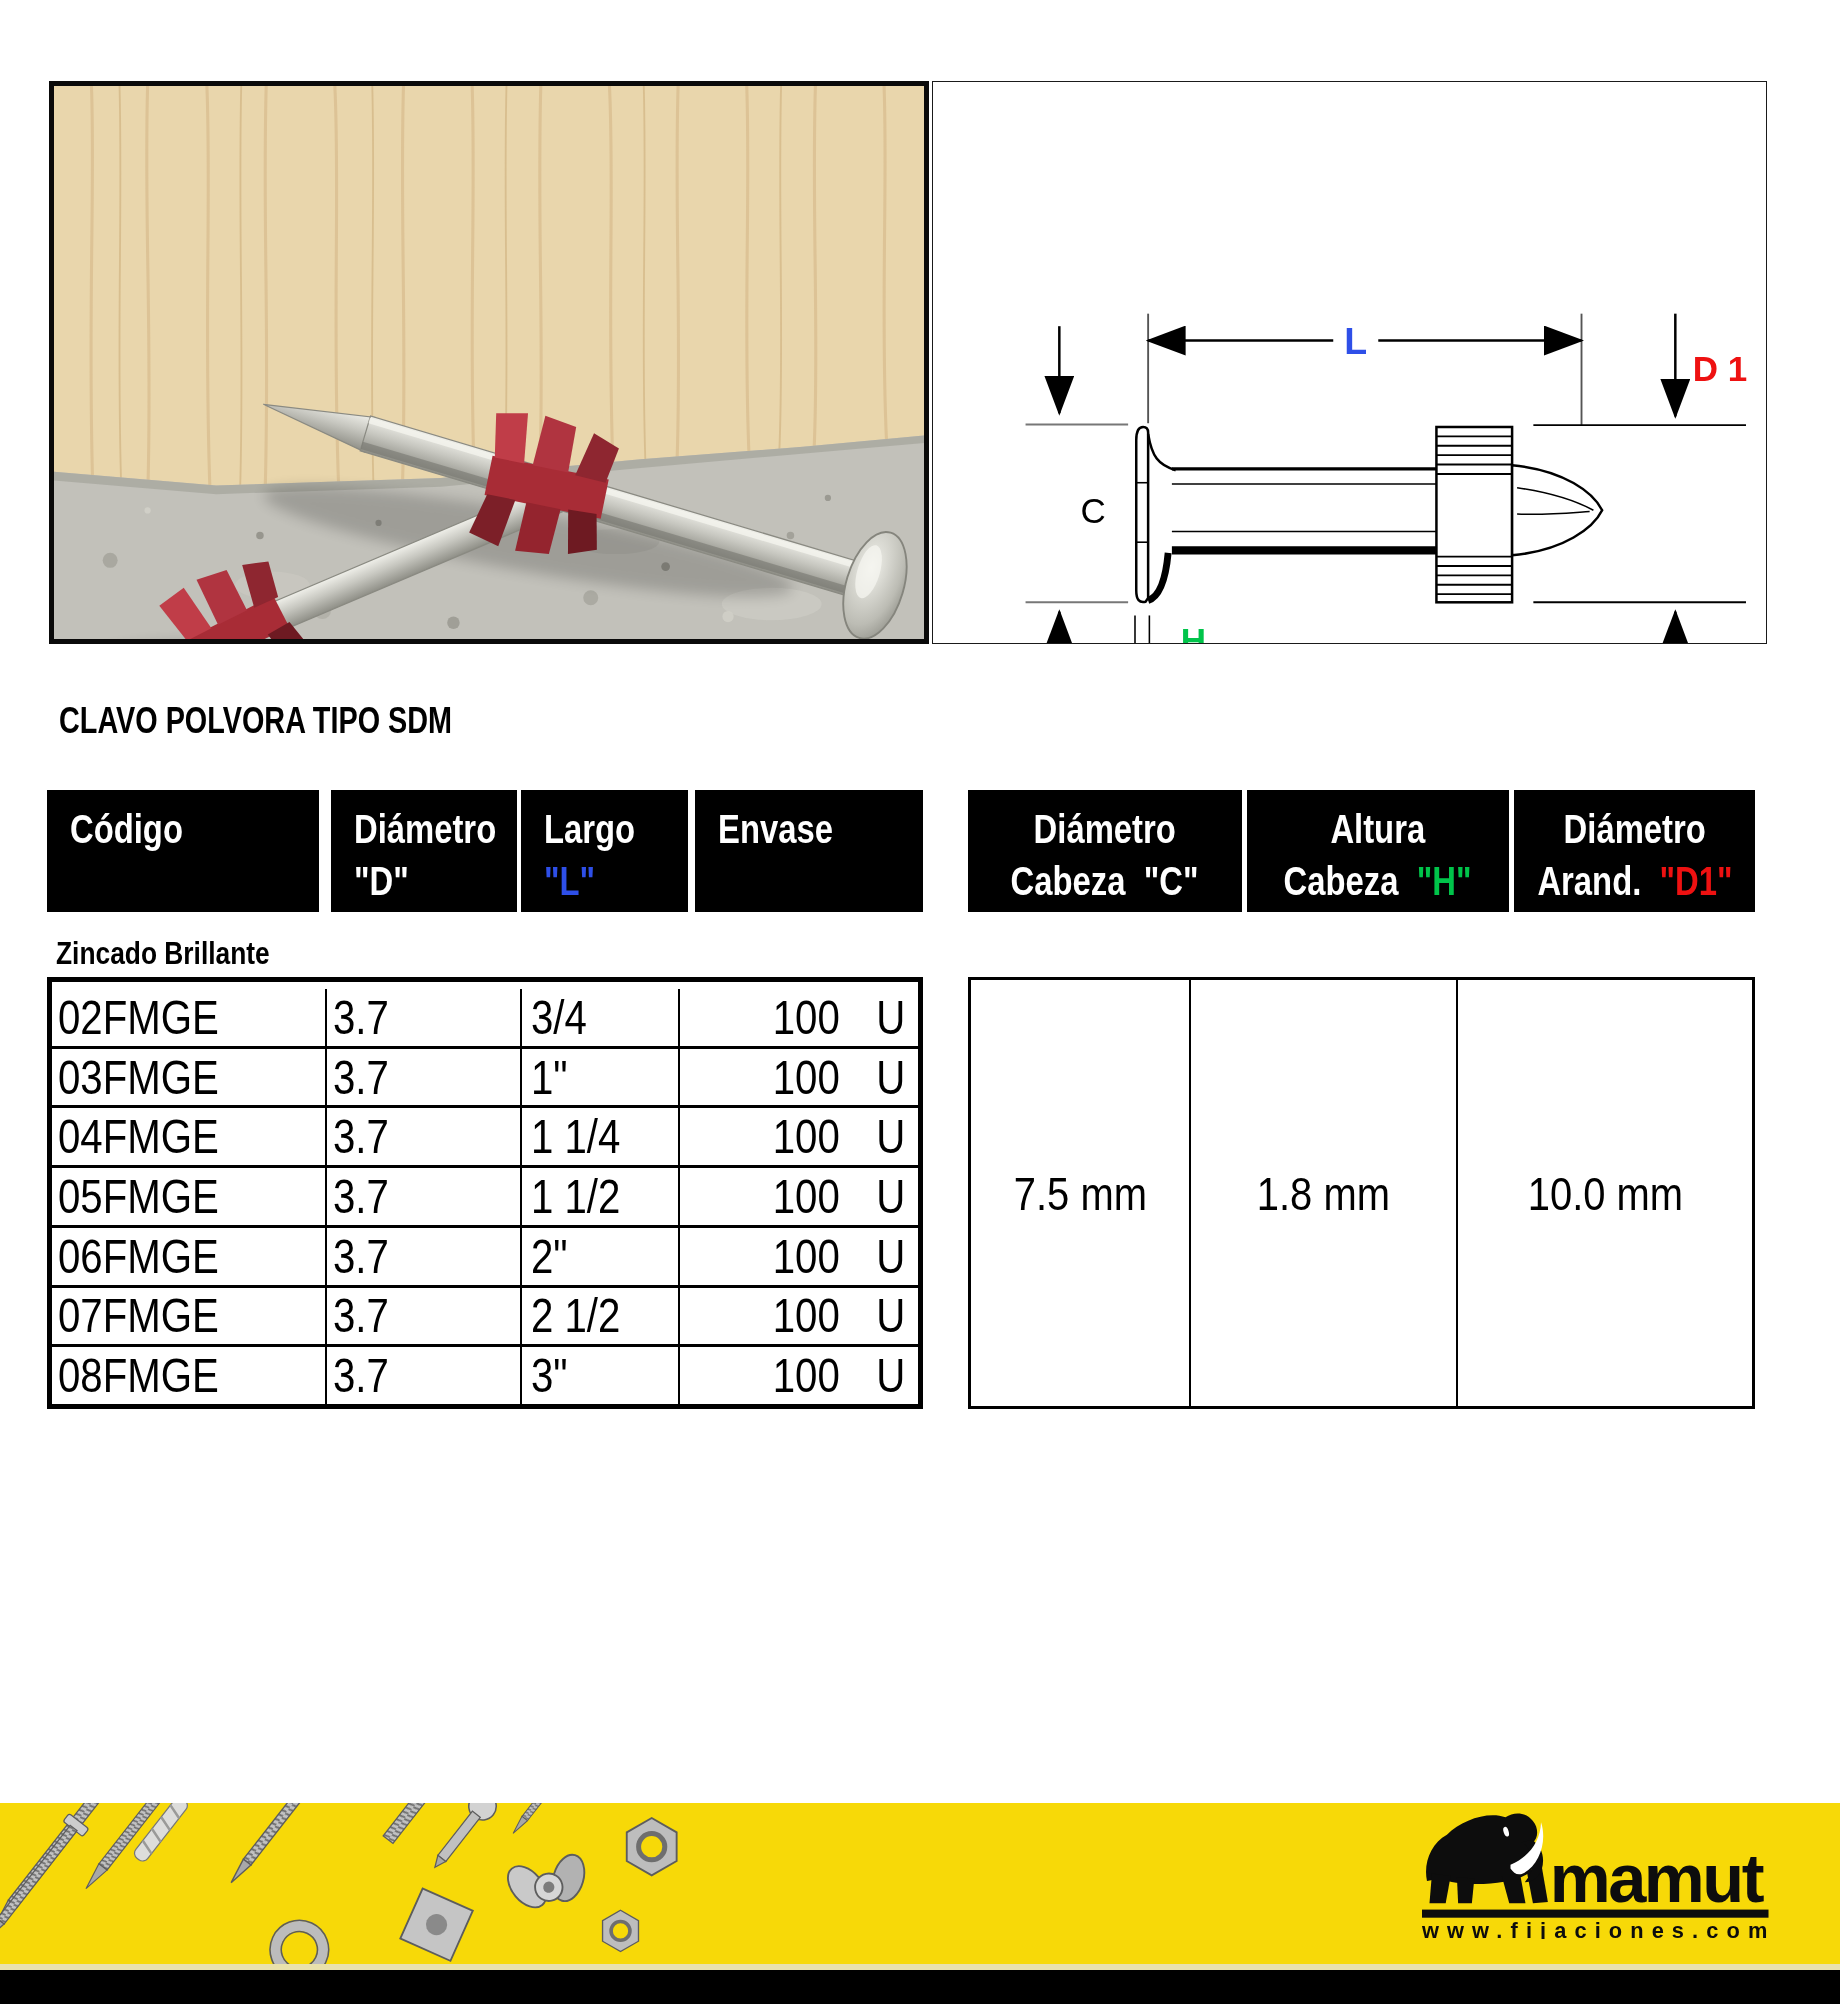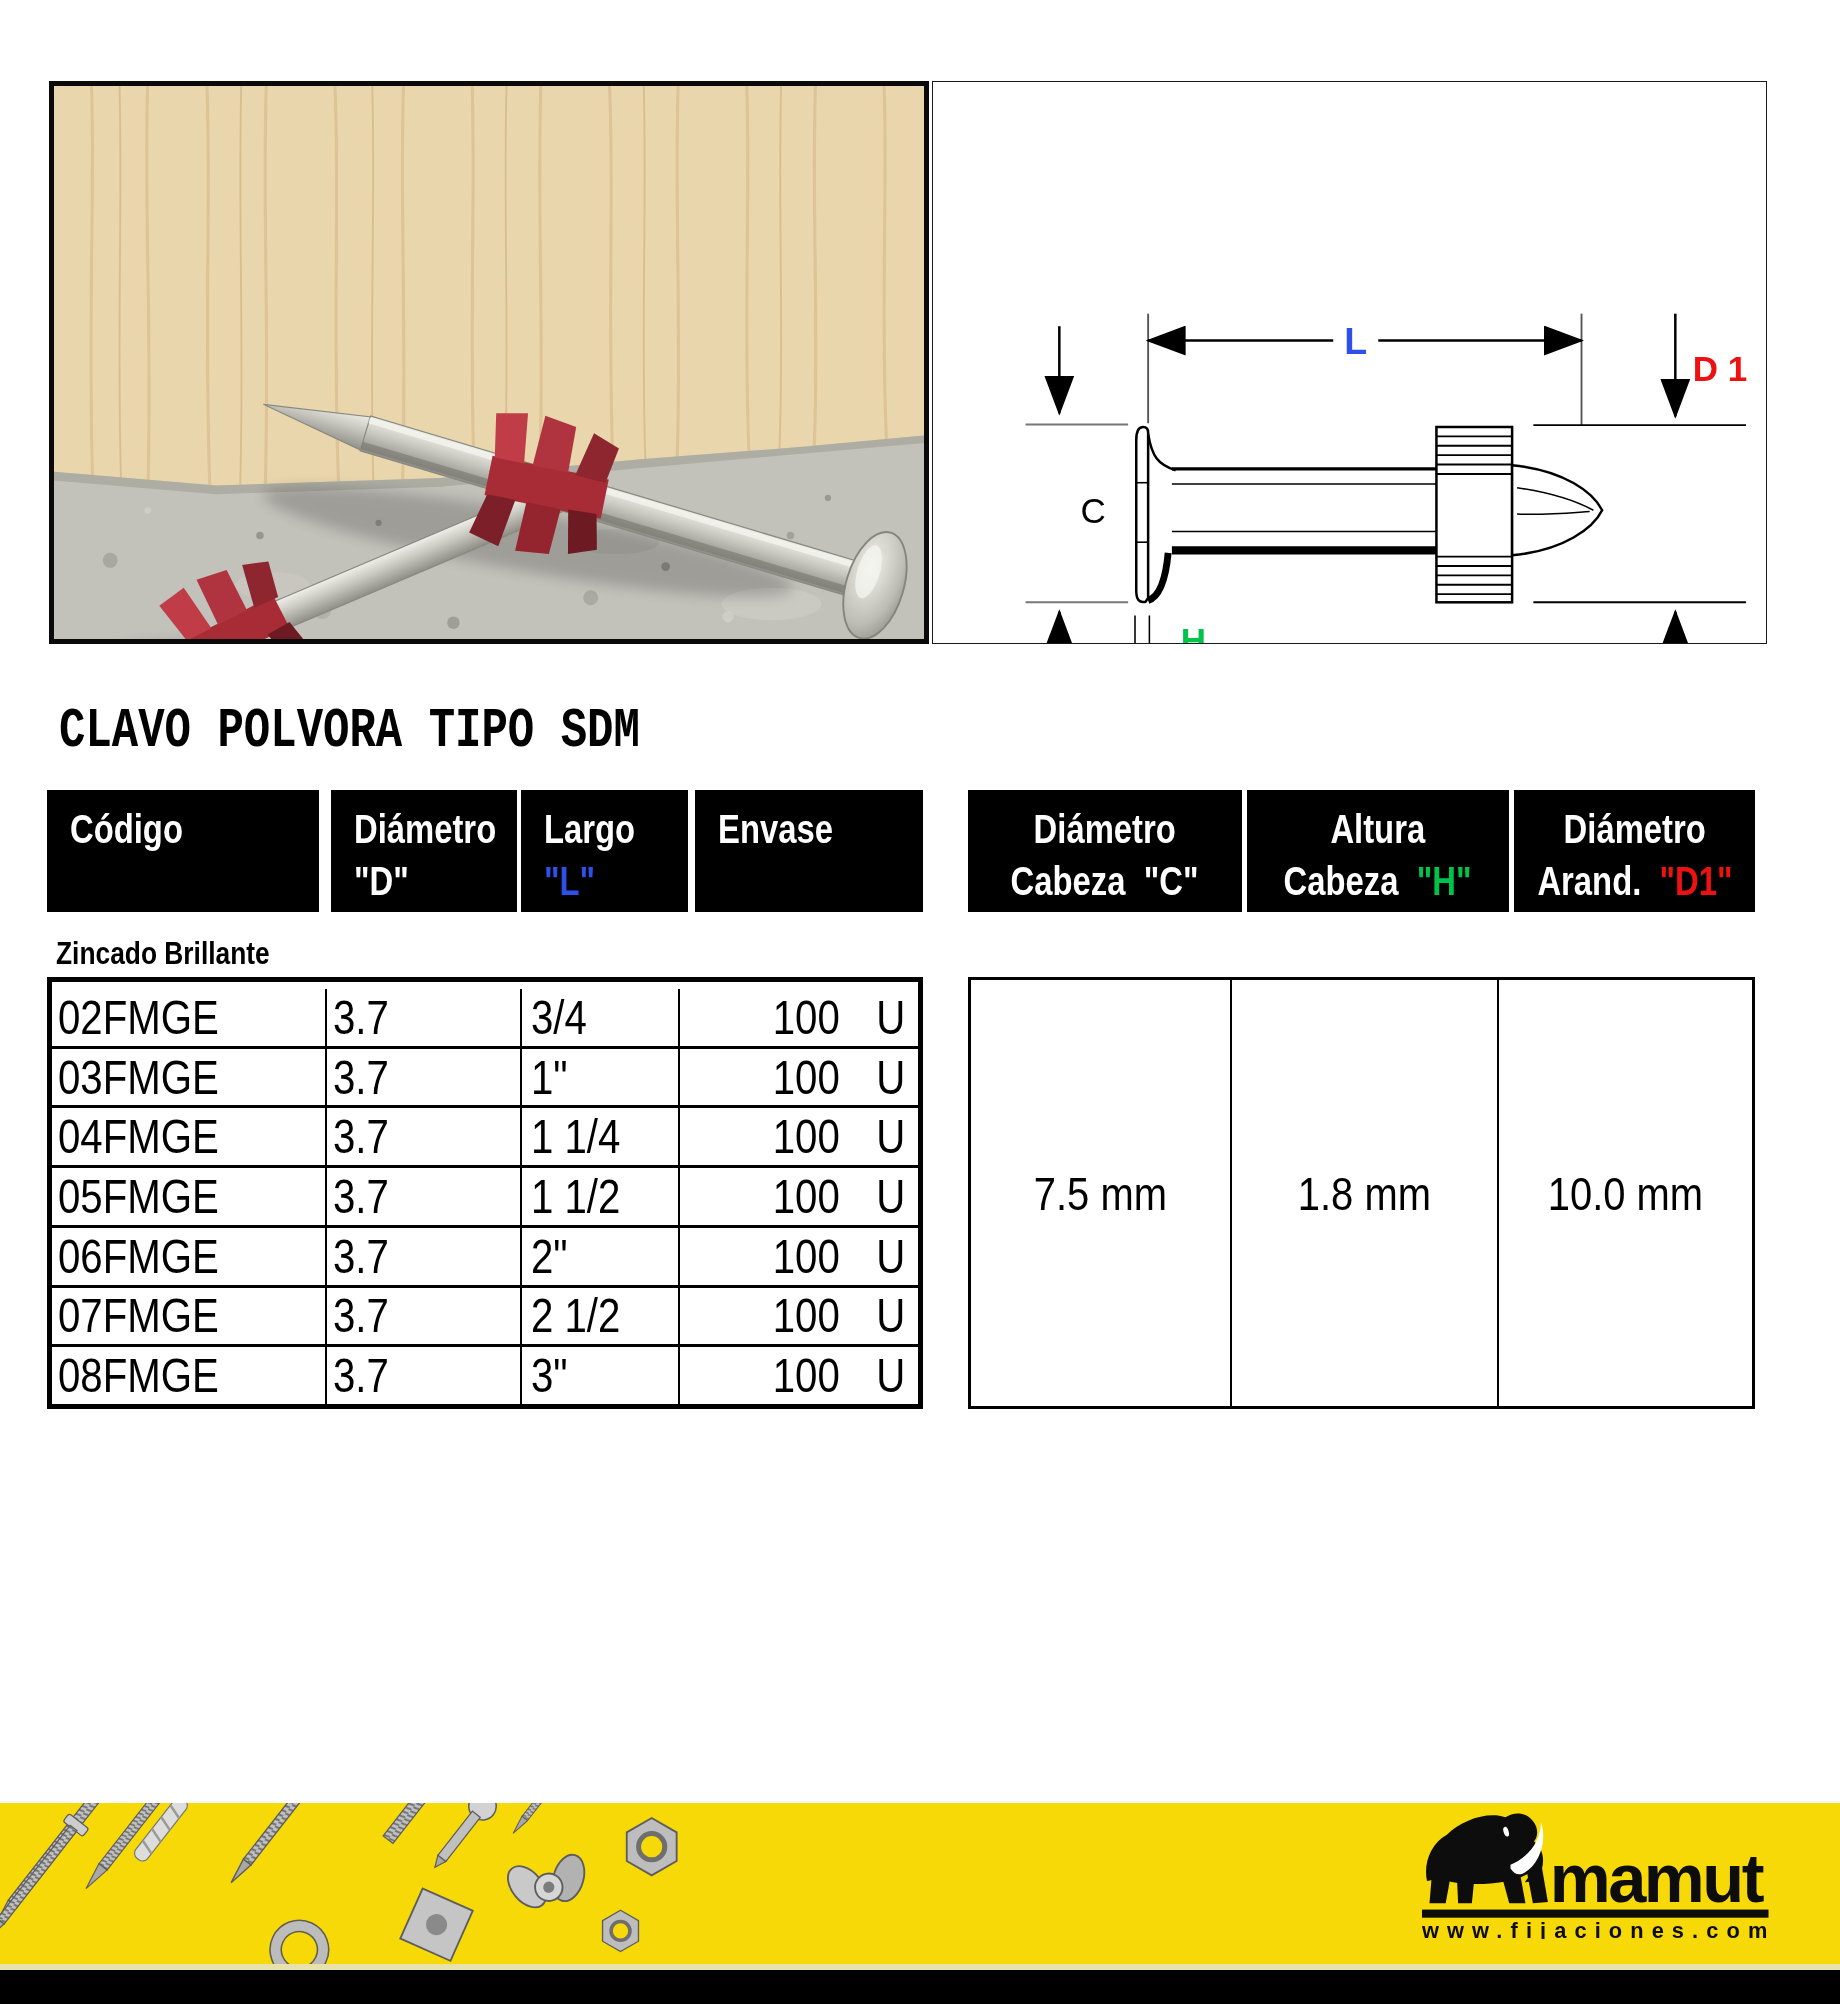--- a/index.html
+++ b/index.html
@@ -9,21 +9,21 @@
   
   .cx{display:inline-block;transform:scaleX(.82);transform-origin:0 50%;white-space:nowrap;}
   .cxc{display:inline-block;transform:scaleX(.82);transform-origin:50% 50%;white-space:nowrap;}
   .cxr{display:inline-block;transform:scaleX(.82);transform-origin:100% 50%;white-space:nowrap;}
 
   
   .photo-box{left:49px;top:81px;width:880px;height:563px;border:5px solid #0a0a0a;box-sizing:border-box;background:#e9d6ac;}
   .diagram-box{left:932px;top:81px;width:835px;height:563px;border:1.9px solid #1a1a1a;box-sizing:border-box;background:#fff;}
   .photo-box svg,.diagram-box svg{display:block;width:100%;height:100%;}
 
-  .title{left:59px;top:700px;font-size:55px;font-weight:bold;letter-spacing:0;font-family:Liberation Mono, monospace;}
+  .title{left:59px;top:700px;font-size:36px;font-weight:bold;letter-spacing:0;}
 
   
   .hcell{top:790px;height:122px;background:#000;color:#fff;box-sizing:border-box;
          display:flex;flex-direction:column;justify-content:space-between;
          padding:18.7px 0 11.2px 0;font-size:40px;font-weight:bold;line-height:1;}
   .hcell.left{padding-left:23px;}
   .hcell.center{align-items:center;text-align:center;}
   .hline{min-height:40px;display:flex;align-items:center;}
   .hcell.center .hline{justify-content:center;}
   .blue{color:#2e4fe8;} .green{color:#00c44a;} .red{color:#ee1111;}
@@ -42,21 +42,21 @@
   .c-diam{width:195px;padding-left:6.2px;}
   .c-largo{width:158px;padding-left:9px;}
   .c-envase{flex:1;justify-content:flex-end;padding-right:13px;gap:30px;}
 
   
   .vtable{left:968px;top:977px;width:787px;height:432px;border:3.7px solid #000;box-sizing:border-box;
           display:flex;background:#fff;}
   .vcell{border-left:2.5px solid #000;box-sizing:border-box;display:flex;align-items:center;justify-content:center;
          font-size:47px;line-height:1;}
   .vcell:first-child{border-left:none;}
-  .v1{width:259px;} .v2{width:267px;} .v3{flex:1;}
+  .v1{width:218px;} .v2{width:267px;} .v3{flex:1;}
 
   
   .banner{left:0;top:1803px;width:1840px;height:161px;background:#f7d908;overflow:hidden;}
   .banner-shade{left:0;top:1964px;width:1840px;height:6.2px;background:#e9e1ab;}
   .bottom-strip{left:0;top:1970px;width:1840px;height:35px;background:#000;}
   .fasteners{position:absolute;left:0;top:0;width:686px;height:161px;}
   .logo{position:absolute;left:1422px;top:7.5px;width:349px;height:128px;}
 </style>
 </head>
 <body>

